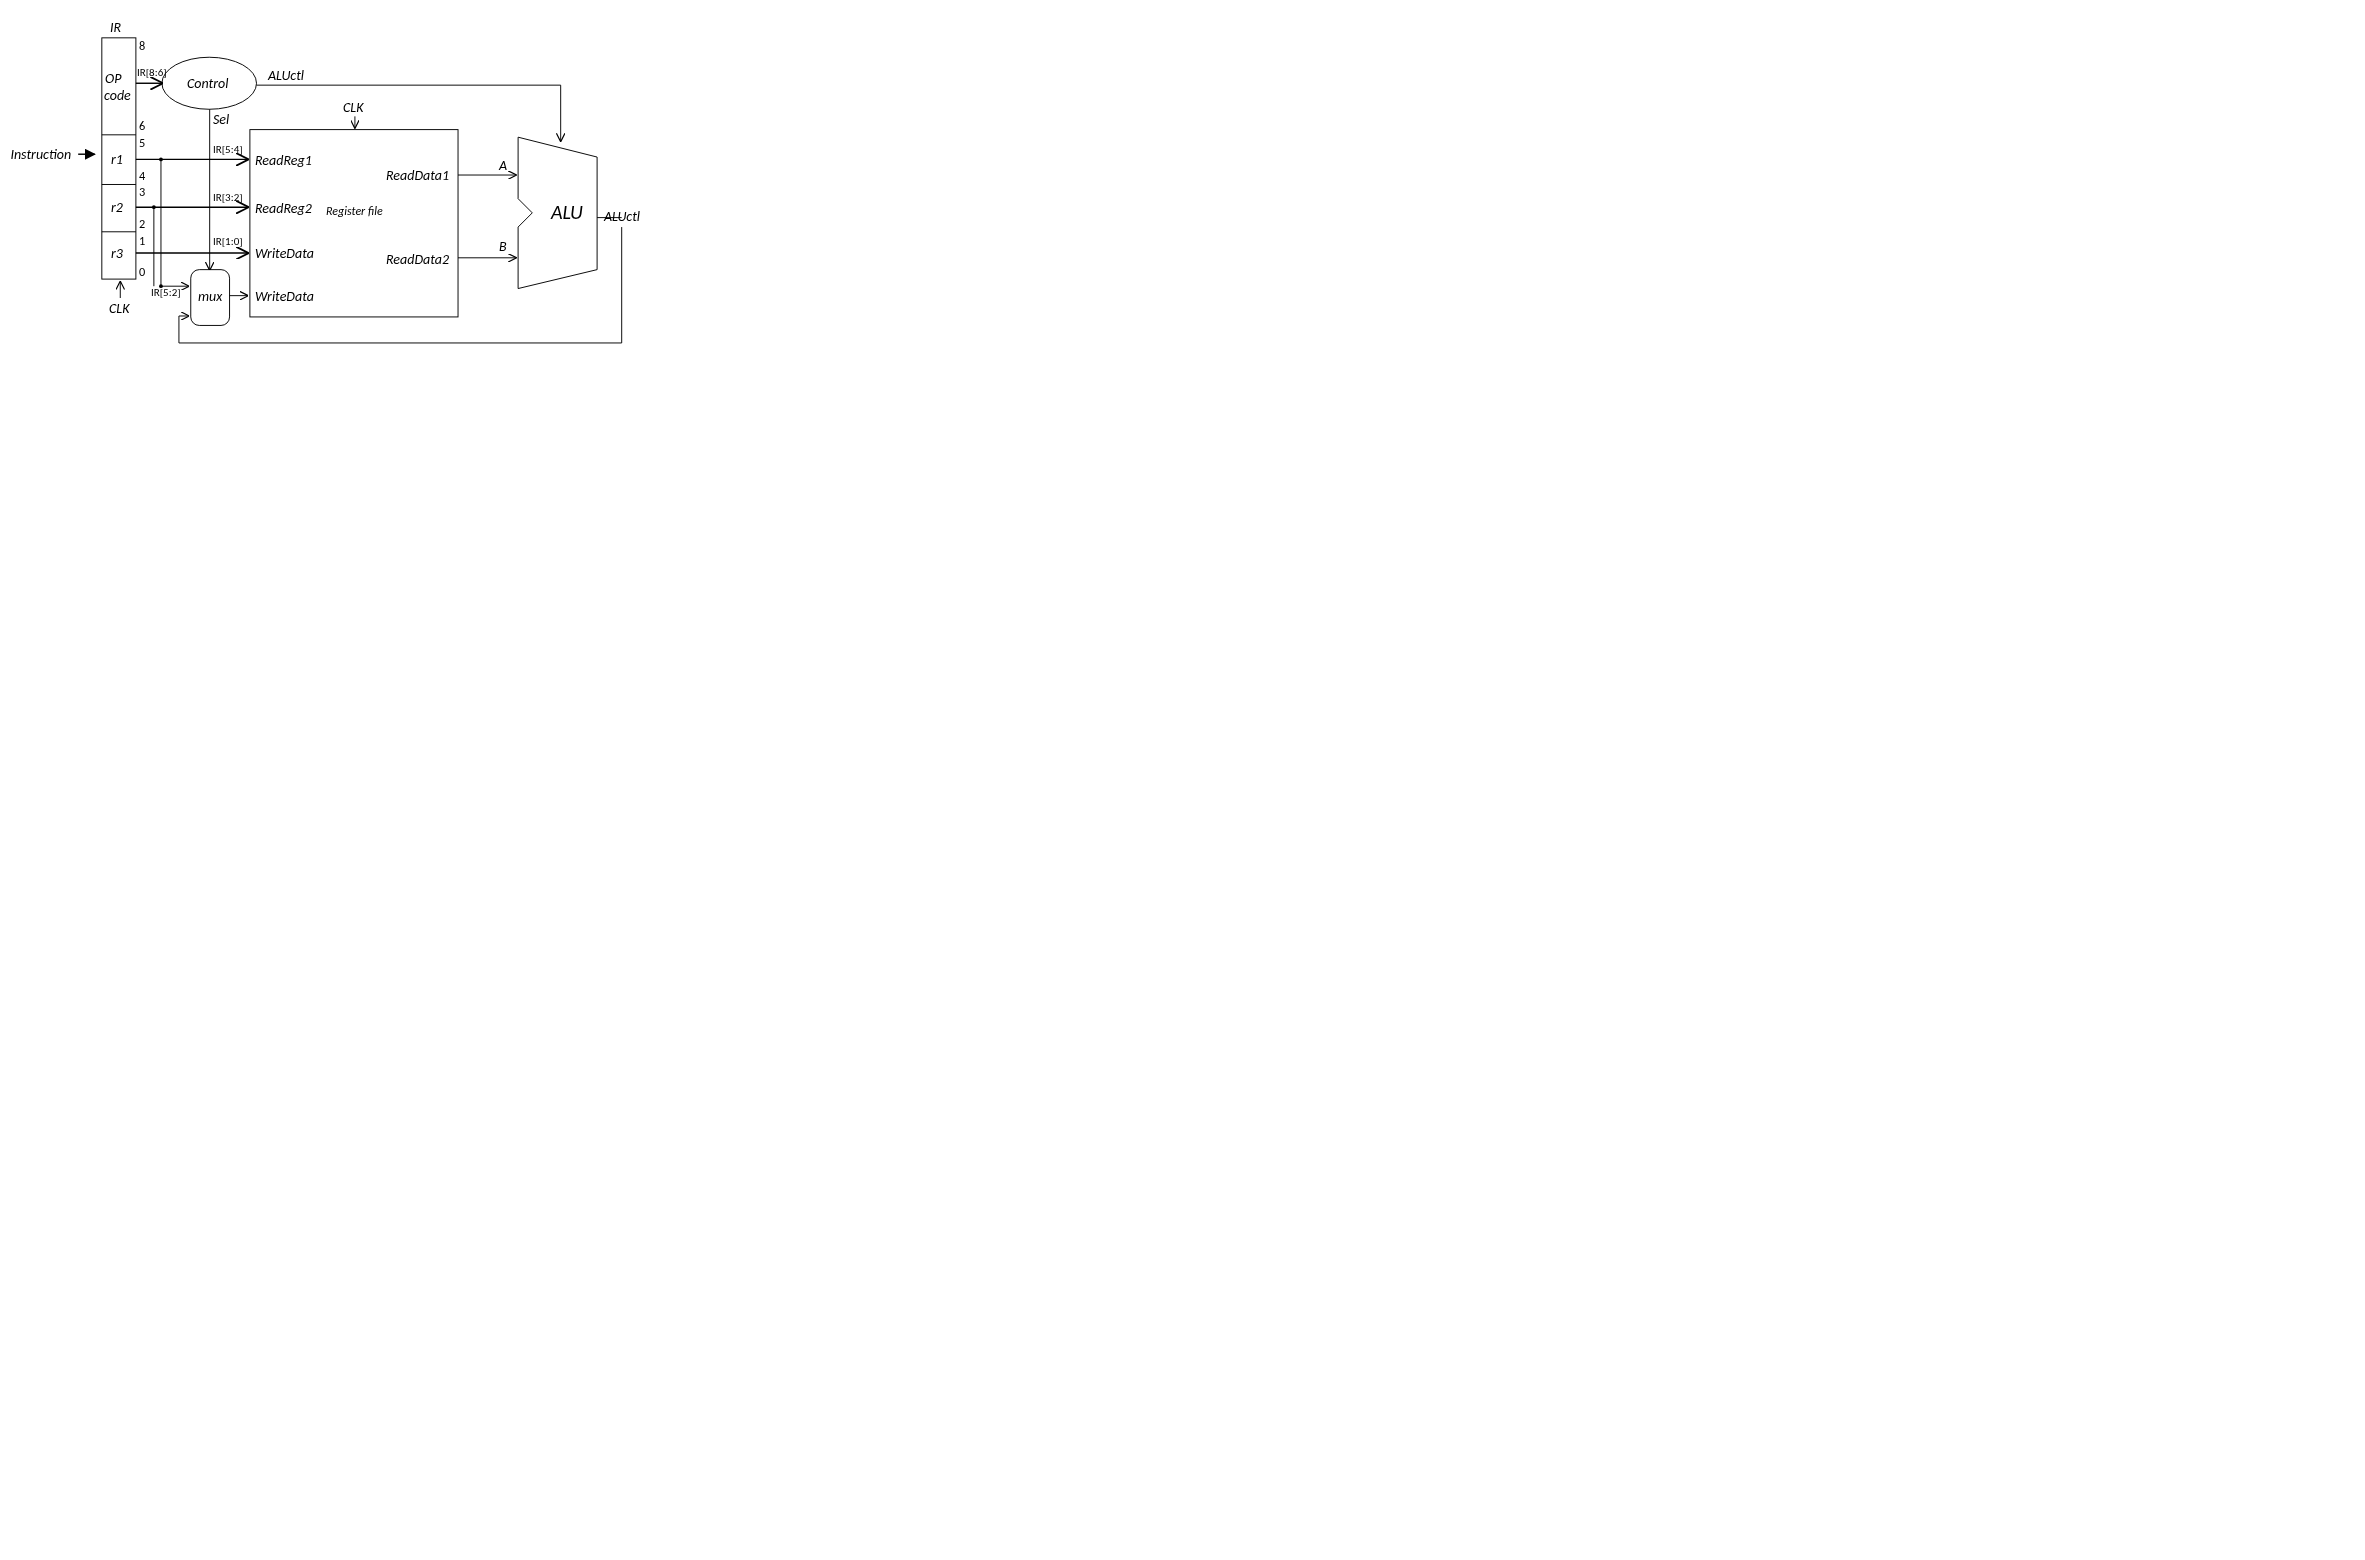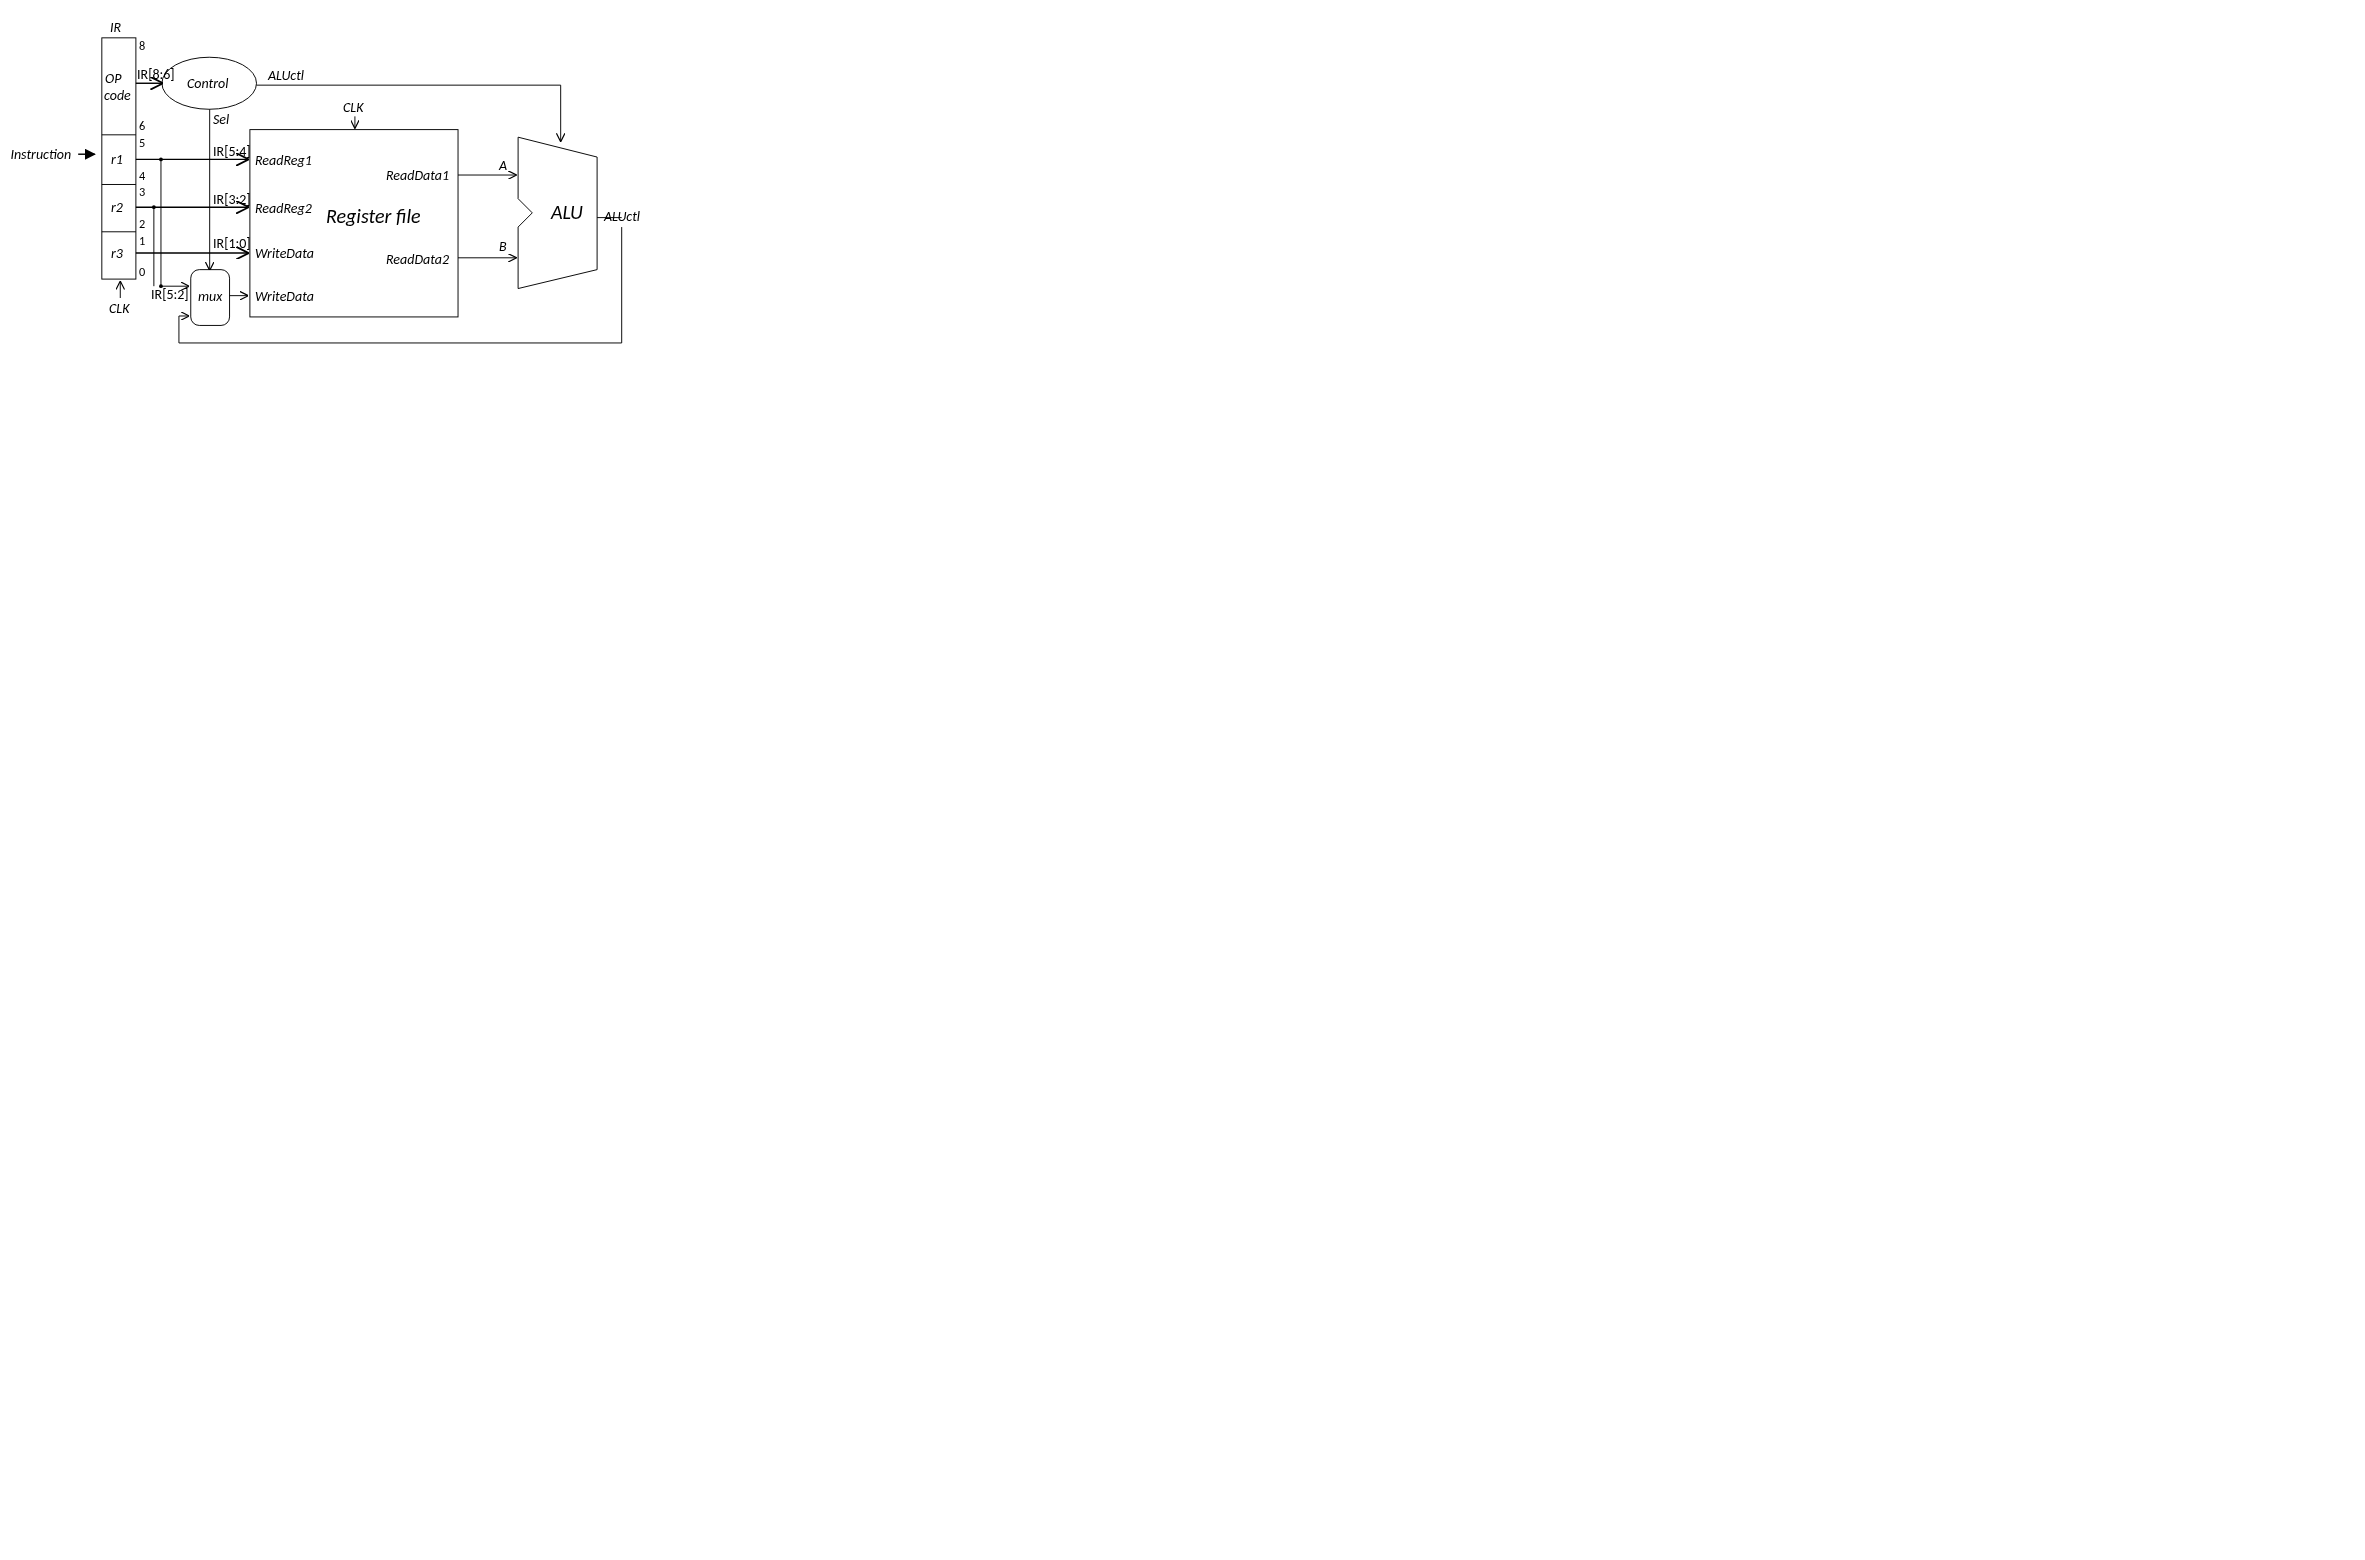--- a/index.html
+++ b/index.html
@@ -14,21 +14,21 @@
     height: 386px;
     background: #fff;
   }
   .lbl {
     position: absolute;
     color: #000;
     white-space: nowrap;
   }
   .big   { font-size: 14px; font-style: italic; }
   .mid   { font-size: 12.3px; }
-  .sm    { font-size: 14px; }
+  .sm    { font-size: 11px; }
 </style>
 </head>
 <body>
 
 <div id="stage">
 
   <svg width="689" height="386" style="position:absolute;left:0;top:0" viewBox="0 0 1456 816">
     <defs>
       <marker id="arr" viewBox="0 0 10 10" refX="9" refY="5" markerWidth="8" markerHeight="8" orient="auto-start-reverse">
         <path d="M0,0 L10,5 L0,10 z" fill="#000"></path>
@@ -114,21 +114,21 @@
   <div class="lbl sm" style="left:213px;top:235px">IR[1:0]</div>
   <div class="lbl sm" style="left:151px;top:286px">IR[5:2]</div>
 
   <div class="lbl big" style="left:187px;top:75px">Control</div>
   <div class="lbl big" style="left:213px;top:111px">Sel</div>
   <div class="lbl big" style="left:268px;top:67px">ALUctl</div>
 
   <div class="lbl big" style="left:198px;top:288px">mux</div>
 
   <div class="lbl big" style="left:343px;top:99px">CLK</div>
-  <div class="lbl big" style="left:326px;top:204px;font-size:20px">Register file</div>
+  <div class="lbl big" style="left:326px;top:204px;font-size:12px">Register file</div>
   <div class="lbl big" style="left:255px;top:152px">ReadReg1</div>
   <div class="lbl big" style="left:255px;top:200px">ReadReg2</div>
   <div class="lbl big" style="left:255px;top:245px">WriteData</div>
   <div class="lbl big" style="left:255px;top:288px">WriteData</div>
   <div class="lbl big" style="left:386px;top:167px">ReadData1</div>
   <div class="lbl big" style="left:386px;top:251px">ReadData2</div>
 
   <div class="lbl big" style="left:551px;top:200px;font-size:20px">ALU</div>
   <div class="lbl big" style="left:499px;top:157px">A</div>
   <div class="lbl big" style="left:499px;top:238px">B</div>

